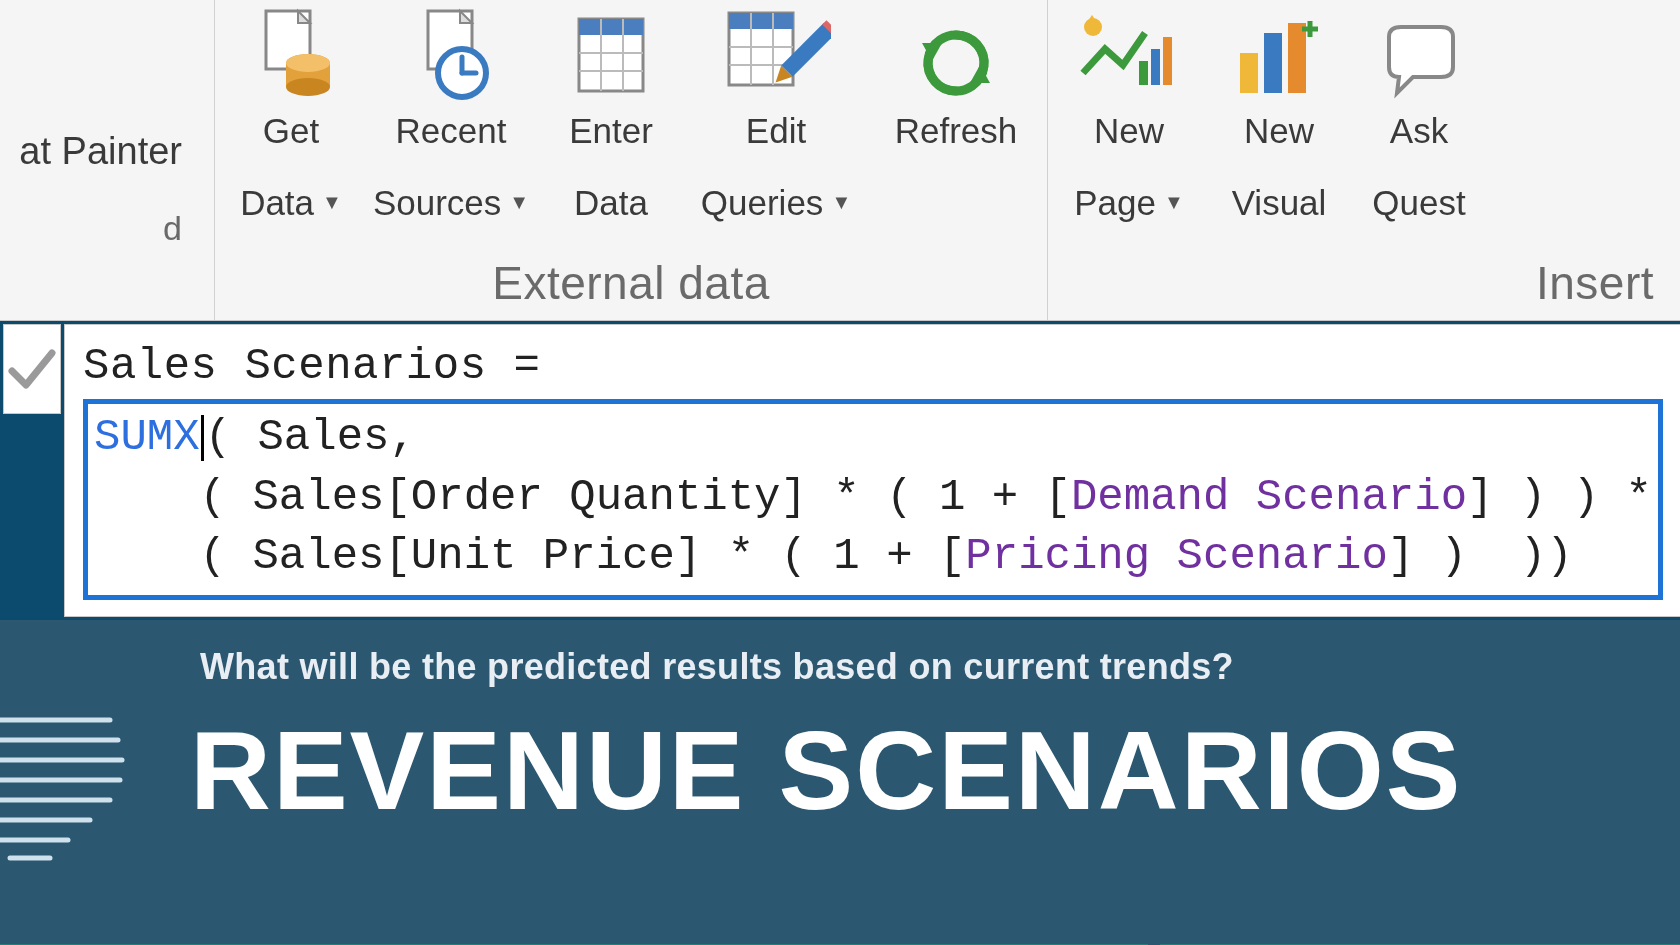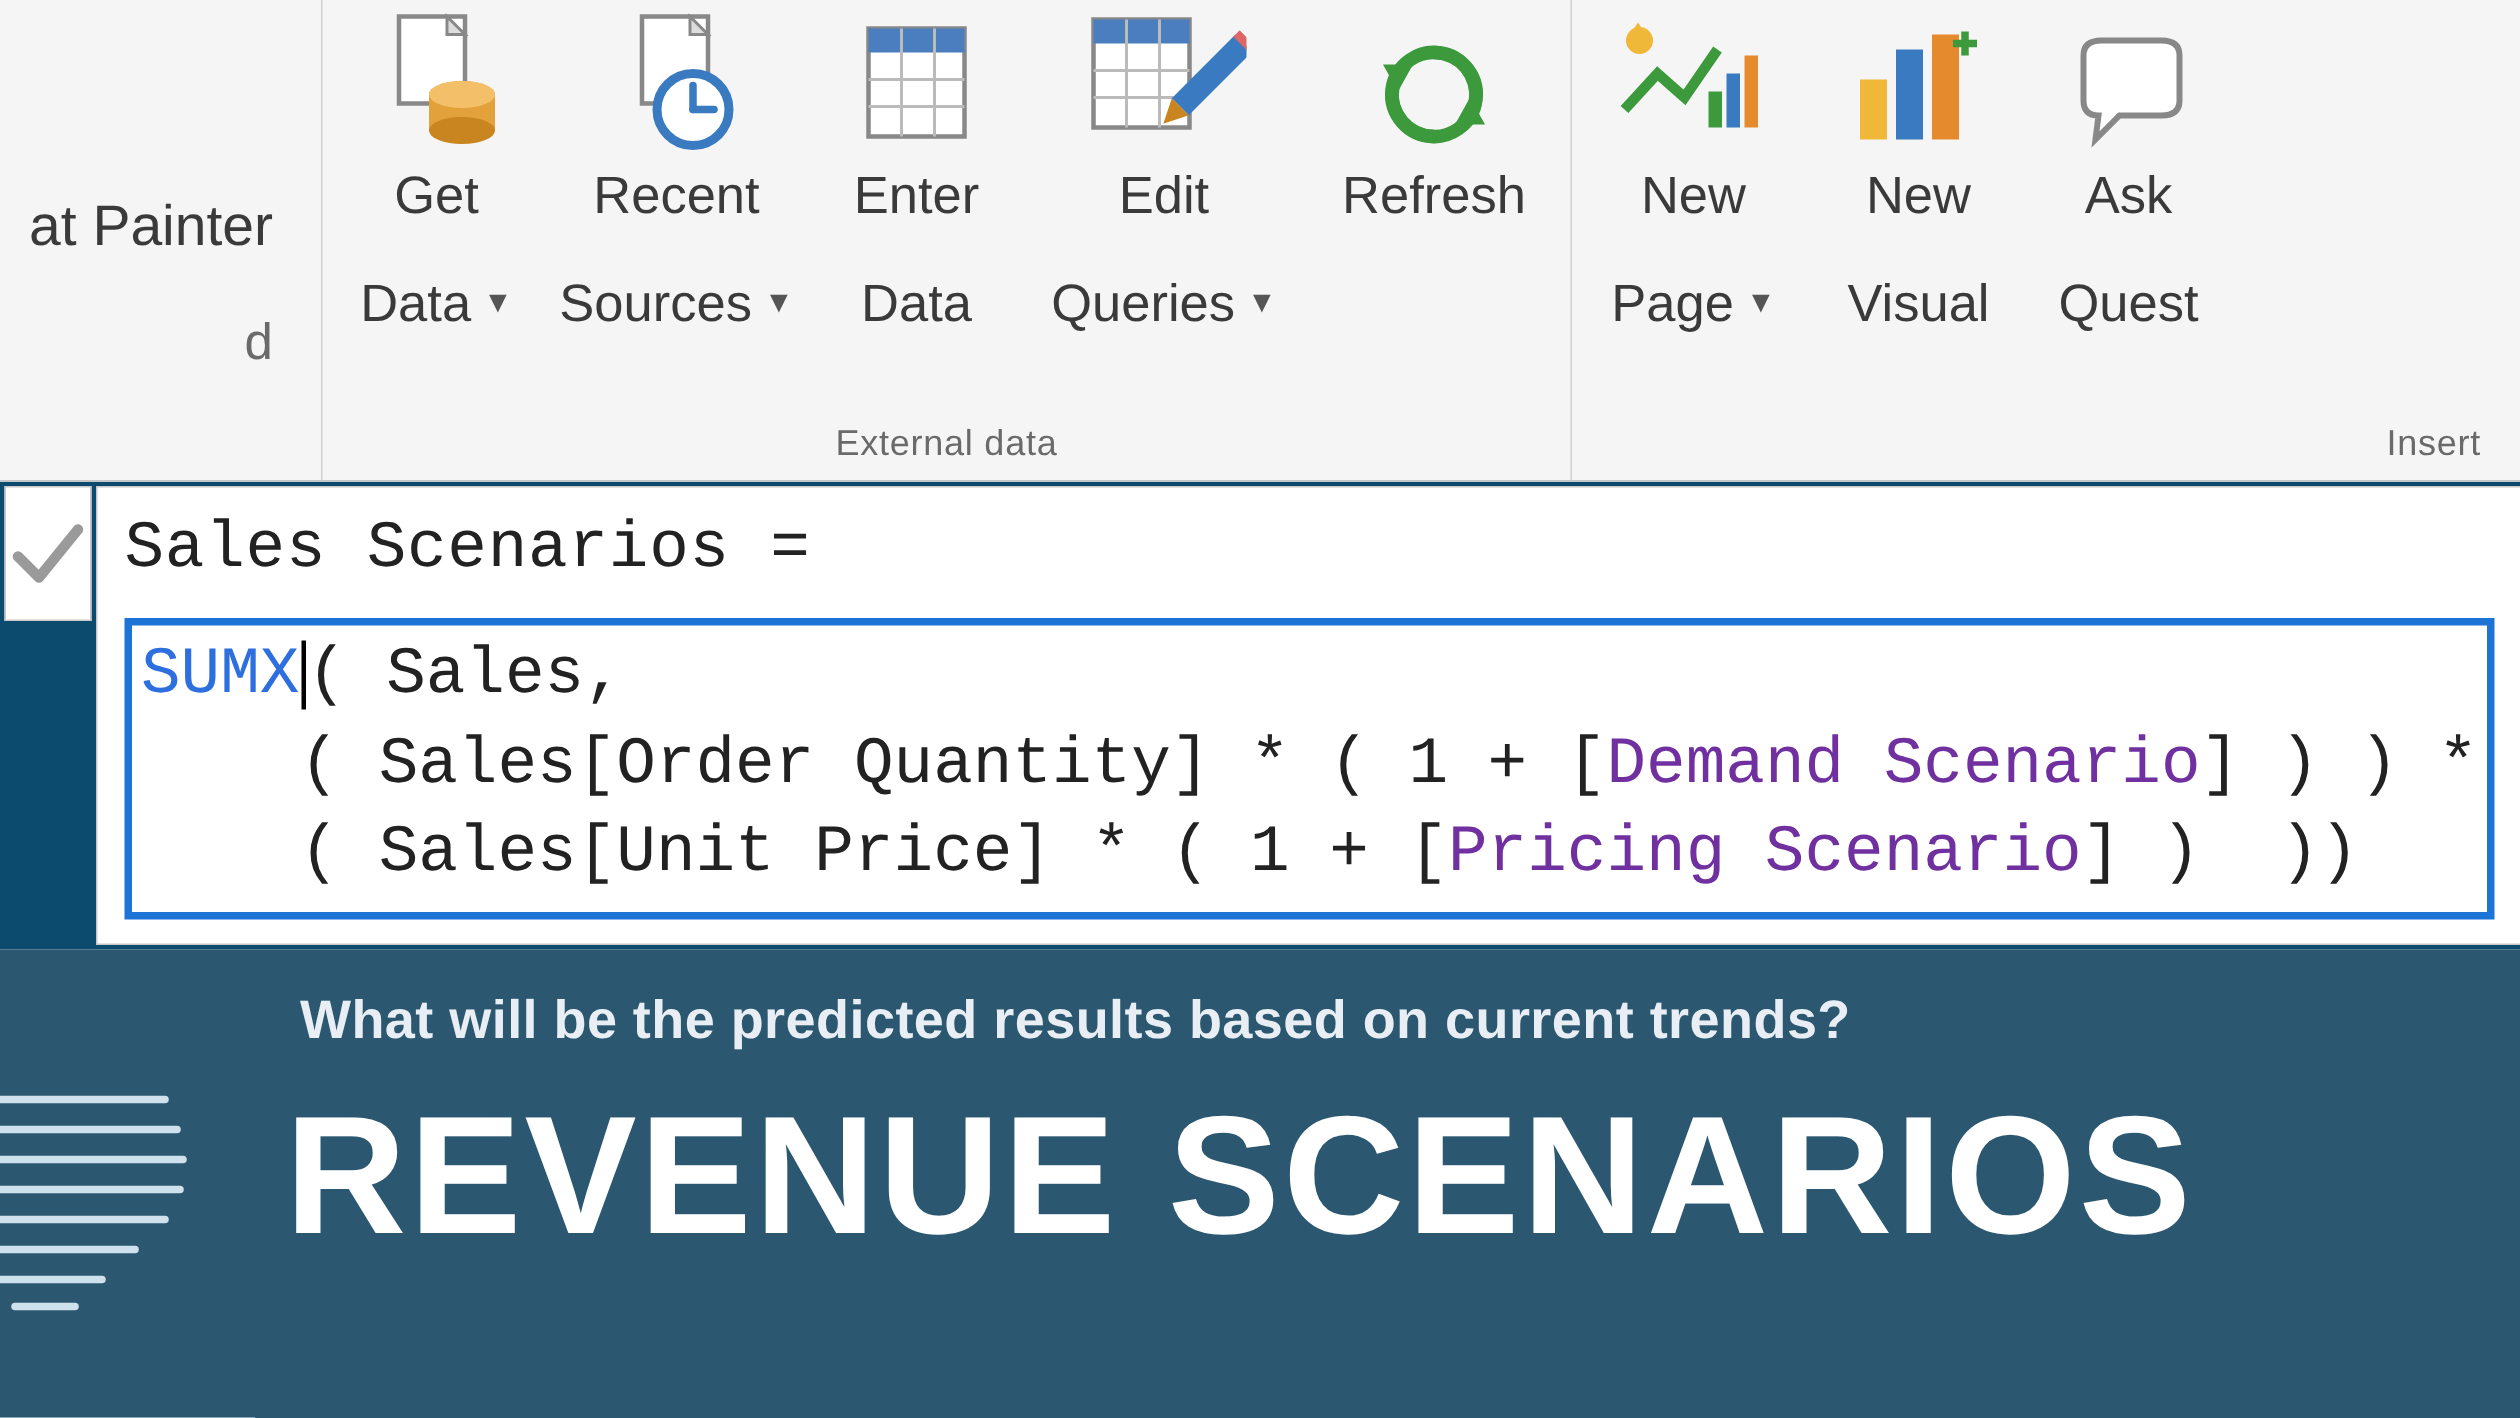--- a/index.html
+++ b/index.html
@@ -27,21 +27,21 @@
   }
   .ribbon-btns {
     display: flex;
     align-items: flex-start;
     padding: 1px 6px 0 6px;
     flex: 1;
   }
   .ribbon-group-label {
     text-align: center;
     color: #6a6a6a;
-    font-size: 24px;
+    font-size: 46px;
     padding-bottom: 10px;
     letter-spacing: 0.5px;
   }
   .rbtn {
     display: flex;
     flex-direction: column;
     align-items: center;
     justify-content: flex-start;
     padding: 2px 10px;
     cursor: pointer;
@@ -100,21 +100,21 @@
     font-family: Consolas, "Courier New", monospace;
     font-size: 44px;
     color: #222;
     line-height: 1.35;
     position: relative;
     min-height: 260px;
   }
   .measure-name { letter-spacing: 0.5px; }
   .code-box {
     border: 5px solid #1e73d6;
-    margin-top: 16px;
+    margin-top: 3px;
     padding: 4px 6px 8px 6px;
   }
   .fn { color: #2e6fe0; font-weight: 500; }
   .measure-ref { color: #7030a0; }
   .cursor-bar {
     display:inline-block; width:3px; height:46px; background:#000;
     vertical-align: middle; margin: 0 1px;
   }
   .report-canvas {
     background: #2b5870;

